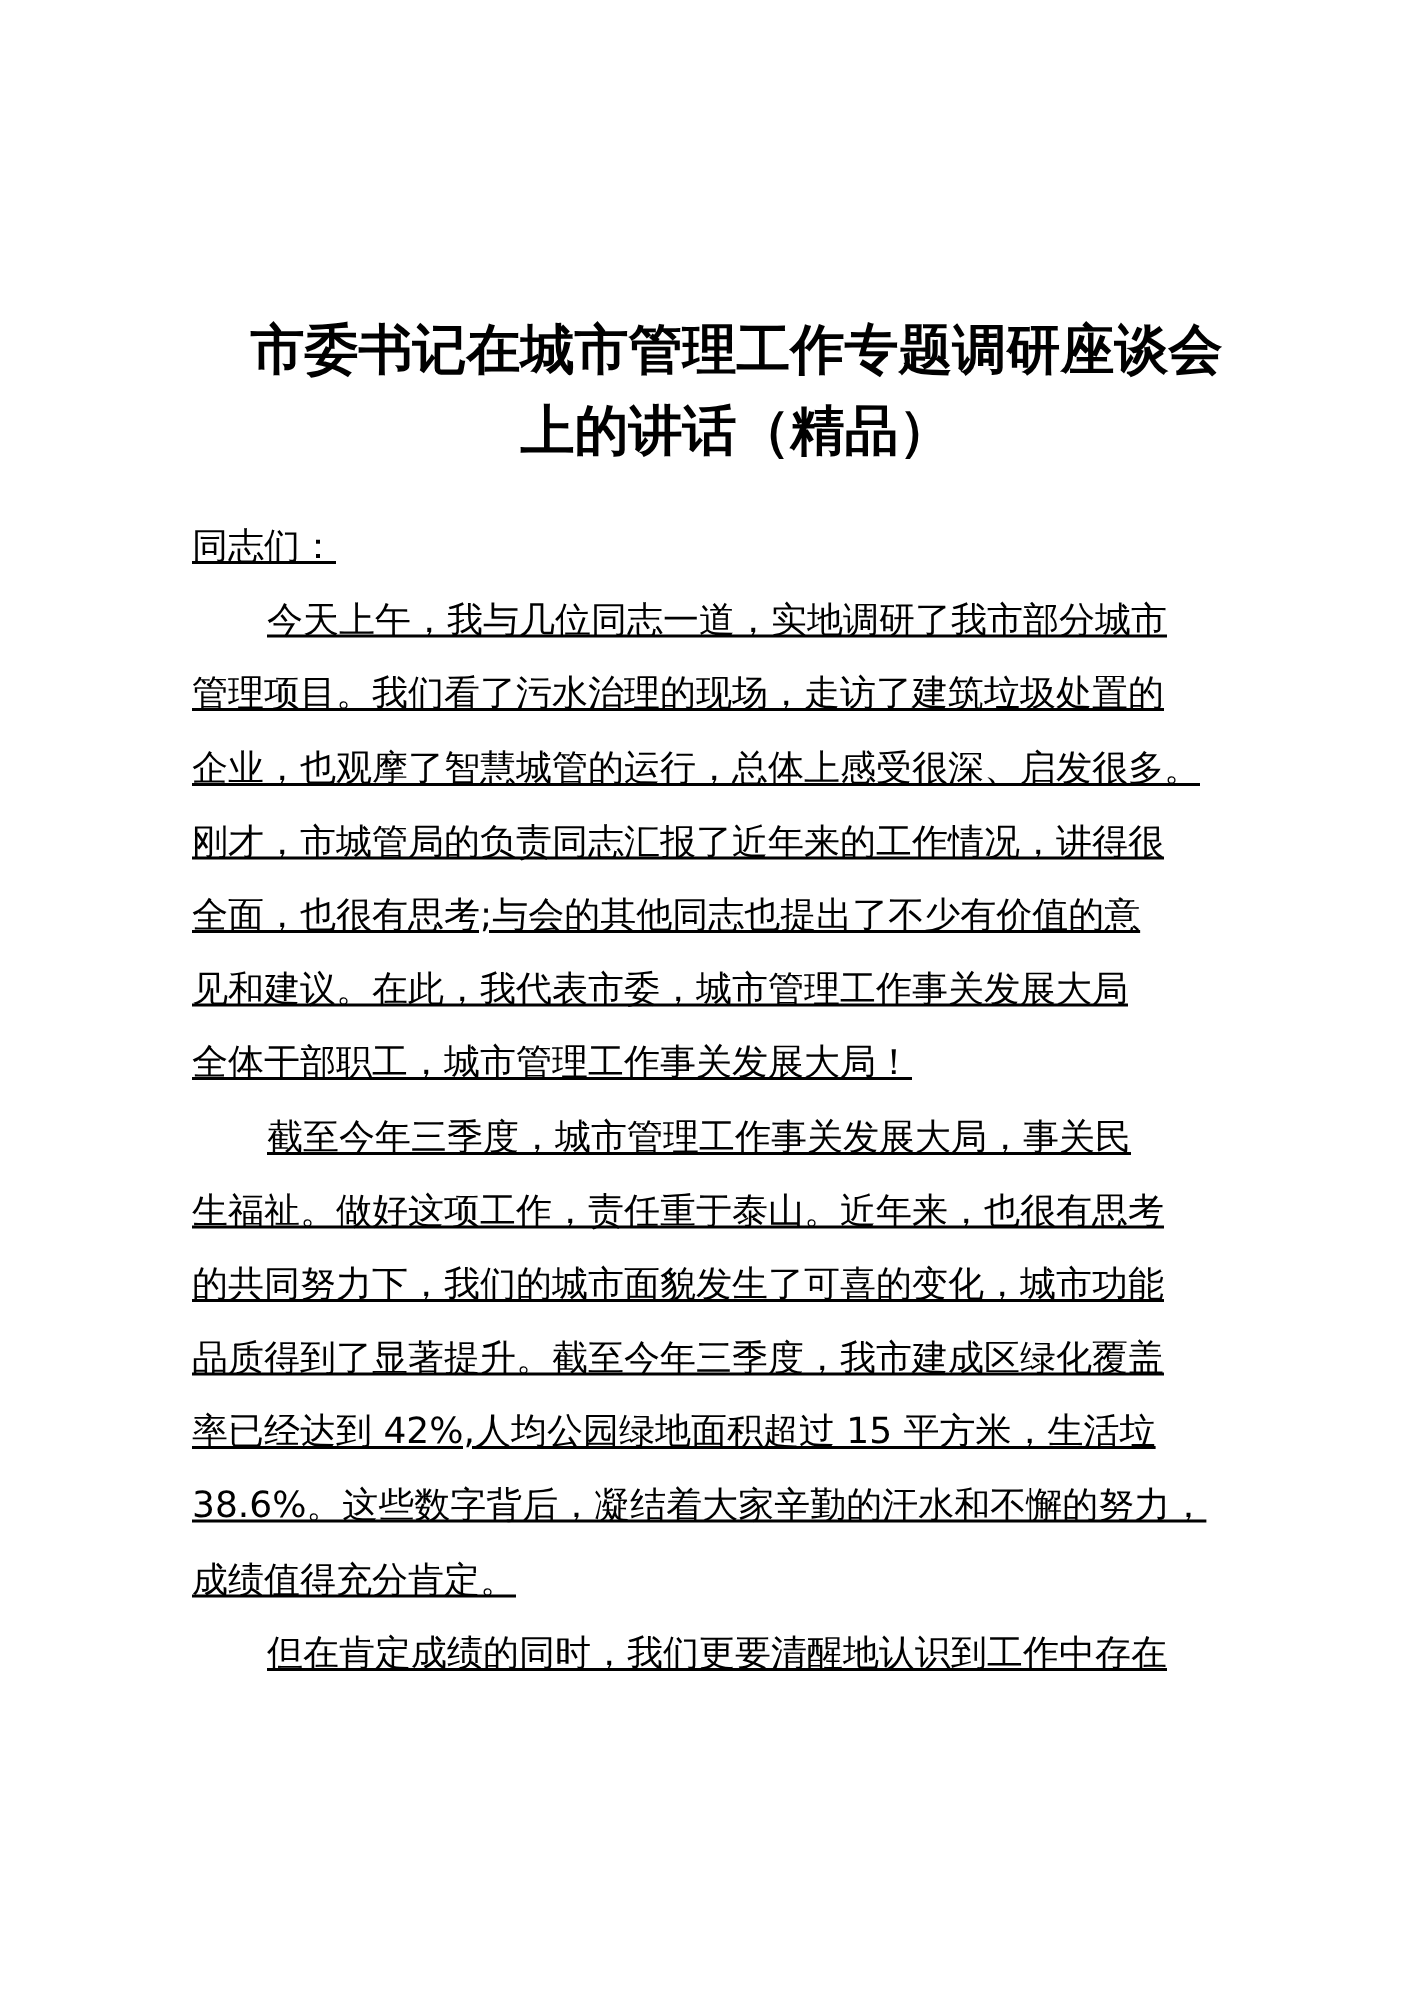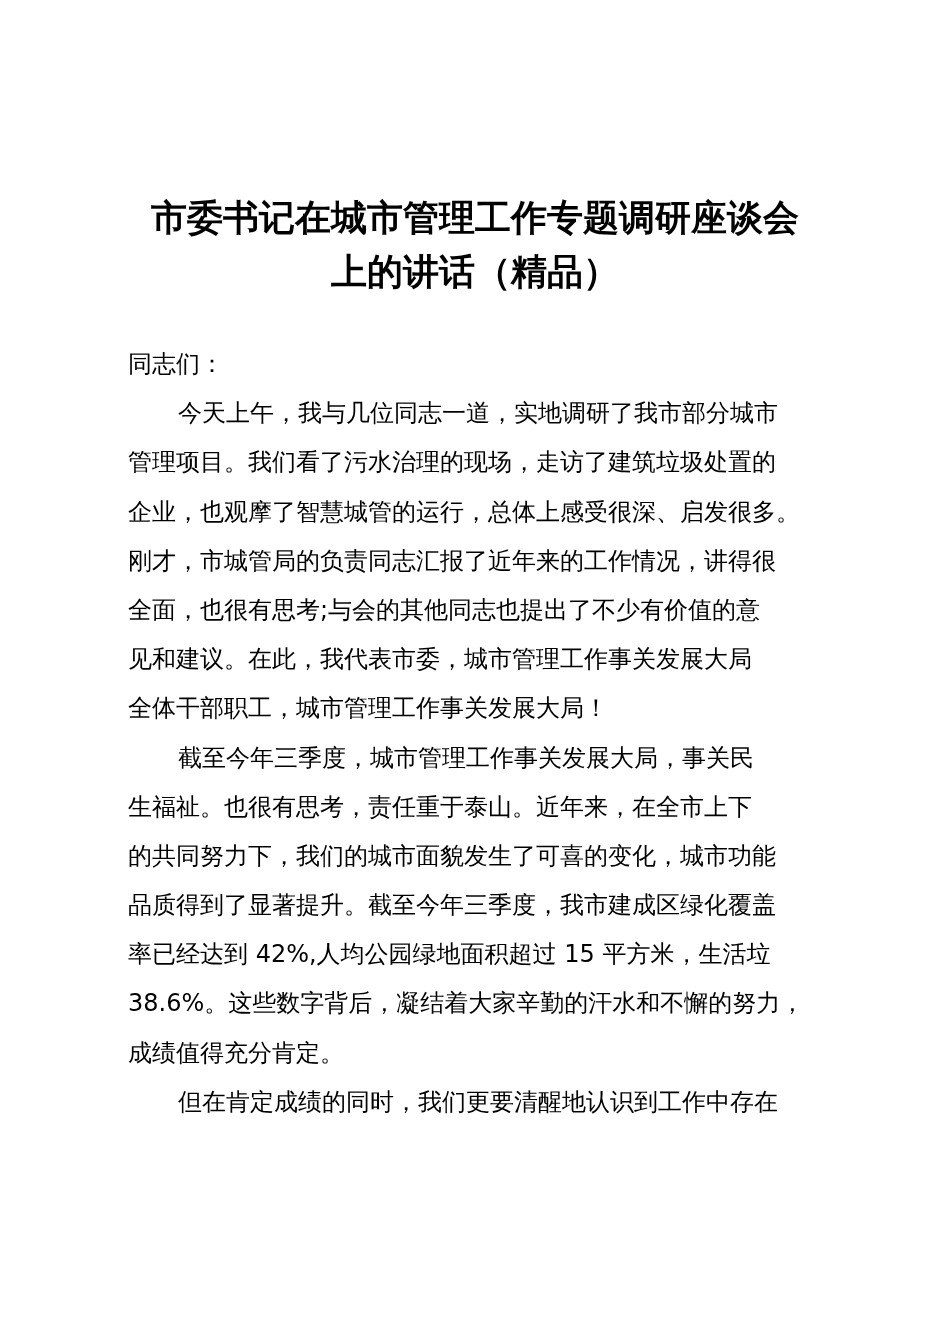--- a/index.html
+++ b/index.html
@@ -27,38 +27,39 @@
       position: absolute;
       left: 100px;
       width: 750px;
       top: 190px;
       text-align: center;
       font-family: "DejaVu Serif", "Liberation Serif", serif;
       font-weight: bold;
       font-size: 36px;
       line-height: 54px;
       letter-spacing: 0px;
-      margin: 0;
+      margin: 16px;
     }
     .title .tline {
       display: block;
       white-space: nowrap;
     }
     .body-text {
       position: absolute;
       left: 128px;
       top: 340px;
       width: 720px;
       font-size: 24px;
       line-height: 49.2px;
     }
     .line {
       display: block;
       white-space: nowrap;
       height: 49.2px;
+      text-decoration: underline;
     }
     .indent {
       padding-left: 50px;
     }
   </style>
 </head>
 <body>
 
 <div class="page">
 
@@ -75,21 +76,21 @@
       <span class="line">管理项目。我们看了污水治理的现场，走访了建筑垃圾处置的</span>
       <span class="line">企业，也观摩了智慧城管的运行，总体上感受很深、启发很多。</span>
       <span class="line">刚才，市城管局的负责同志汇报了近年来的工作情况，讲得很</span>
       <span class="line">全面，也很有思考;与会的其他同志也提出了不少有价值的意</span>
       <span class="line">见和建议。在此，我代表市委，城市管理工作事关发展大局</span>
       <span class="line">全体干部职工，城市管理工作事关发展大局！</span>
     </div>
 
     <div>
       <span class="line indent">截至今年三季度，城市管理工作事关发展大局，事关民</span>
-      <span class="line">生福祉。也很有思考，责任重于泰山。近年来，在全市上下</span>
+      <span class="line">生福祉。做好这项工作，责任重于泰山。近年来，也很有思考</span>
       <span class="line">的共同努力下，我们的城市面貌发生了可喜的变化，城市功能</span>
       <span class="line">品质得到了显著提升。截至今年三季度，我市建成区绿化覆盖</span>
       <span class="line">率已经达到 42%,人均公园绿地面积超过 15 平方米，生活垃</span>
       <span class="line">38.6%。这些数字背后，凝结着大家辛勤的汗水和不懈的努力，</span>
       <span class="line">成绩值得充分肯定。</span>
     </div>
 
     <div>
       <span class="line indent">但在肯定成绩的同时，我们更要清醒地认识到工作中存在</span>
     </div>

